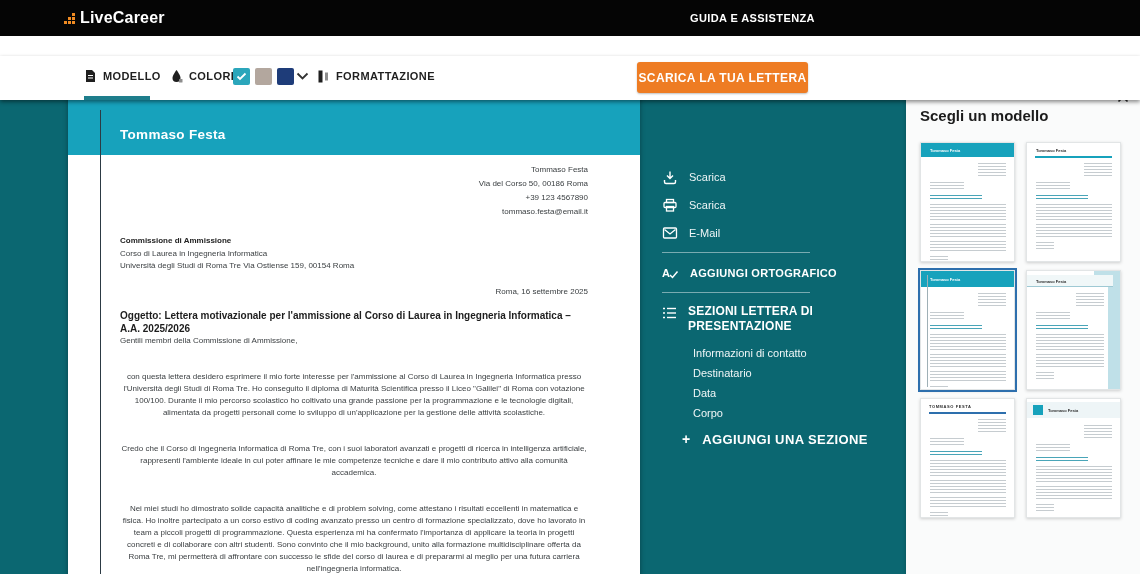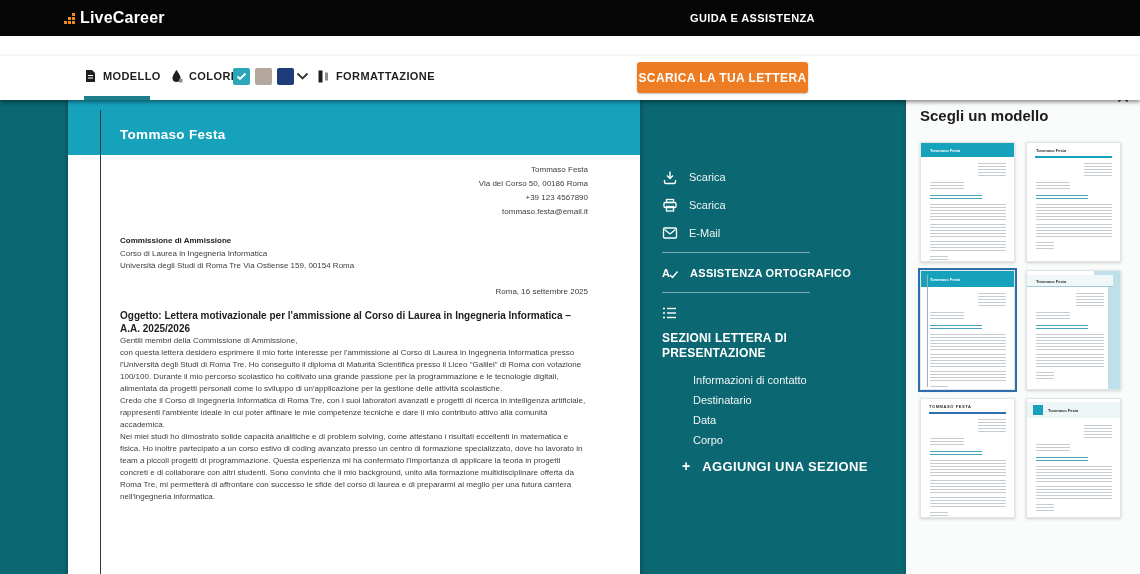--- a/index.html
+++ b/index.html
@@ -38,29 +38,29 @@
   .doc-band { position:absolute; left:0; top:0; width:100%; height:62px; background:#17a2bc; }
   .doc-vline { position:absolute; left:32px; top:17px; width:1px; height:683px; background:#2c3a44; z-index:2; }
   .doc-name { position:absolute; left:52px; top:34px; color:#fff; font-size:13.5px; font-weight:bold; letter-spacing:0.3px; z-index:3; }
   .doc-content { position:absolute; left:52px; right:52px; top:70px; color:#3c4043; font-size:8px; line-height:12px; }
   .blk-right { text-align:right; line-height:14px; }
   .blk-recipient { margin-top:16px; line-height:12.5px; }
   .blk-recipient .b0 { font-weight:bold; color:#222; }
   .blk-date { margin-top:13px; text-align:right; }
   .blk-subject { margin-top:11px; font-size:10px; font-weight:bold; color:#1d1d1d; line-height:13px; }
   .blk-salutation { margin-top:0; }
-  .blk-body p { margin-top:0; }
+  .blk-body p { margin-top:24px;text-align:center; }
 
   
   .side { position:absolute; left:662px; top:88px; width:220px; color:#eef5f6; }
   .side-row { display:flex; align-items:center; gap:11px; height:18px; margin-bottom:10px; cursor:pointer; font-size:11px; }
   .side-row svg { flex:0 0 auto; }
   .side-div { width:148px; height:1px; background:rgba(255,255,255,0.45); margin:10px 0 11px 0; }
   .side-bold { font-weight:bold; letter-spacing:0.3px; color:#fff; }
-  .sections-head { display:flex; align-items:flex-start; gap:11px; cursor:pointer; margin-bottom:9px;flex-direction:column; }
+  .sections-head { display:flex; align-items:flex-start; gap:11px; cursor:pointer; margin-bottom:9px; }
   .sections-head .tlbl { font-size:12px; font-weight:bold; color:#fff; letter-spacing:0.2px; line-height:15px; width:160px; }
   .sec-item { padding-left:31px; font-size:11px; height:19px; display:flex; align-items:center; cursor:pointer; color:#f0f6f7; margin-bottom:1px; }
   .add-row { display:flex; align-items:center; gap:12px; padding-left:20px; margin-top:9px; cursor:pointer; }
   .add-plus { font-size:14px; font-weight:bold; color:#fff; }
   .add-lbl { font-size:13px; font-weight:bold; letter-spacing:0.4px; color:#fff; }
 
   
   .panel { position:absolute; left:906px; top:80px; width:234px; height:494px; background:#fafbfb; box-shadow:-1px 0 3px rgba(0,0,0,0.15); }
   .panel-close { position:absolute; right:9px; top:9px; width:16px; height:16px; display:flex; align-items:center; justify-content:center; cursor:pointer; }
   .panel-title { position:absolute; left:14px; top:27px; font-size:15px; font-weight:bold; color:#1b1b1b; }
@@ -203,21 +203,21 @@
         <span>E-Mail</span>
       </div>
 
       <div class="side-div"></div>
 
       <div class="side-row">
         <svg width="17" height="15" viewBox="0 0 17 15">
             <text x="0" y="11" font-family="Liberation Sans, sans-serif" font-size="11" font-weight="bold" fill="#fff">A</text>
             <polyline points="8,9 10.5,11.5 15.5,5.5" fill="none" stroke="#fff" stroke-width="1.5"></polyline>
           </svg>
-        <span class="side-bold">ASSISTENZA ORTOGRAFICO</span>
+        <span class="side-bold">AGGIUNGI ORTOGRAFICO</span>
       </div>
 
       <div class="side-div"></div>
 
       <div class="sections-head">
         <svg width="15" height="14" viewBox="0 0 15 14" style="margin-top:2px">
             <g stroke="#fff" stroke-width="1.4">
               <line x1="1" y1="2.5" x2="3" y2="2.5"></line>
               <line x1="5" y1="2.5" x2="14" y2="2.5"></line>
               <line x1="1" y1="7" x2="3" y2="7"></line>

